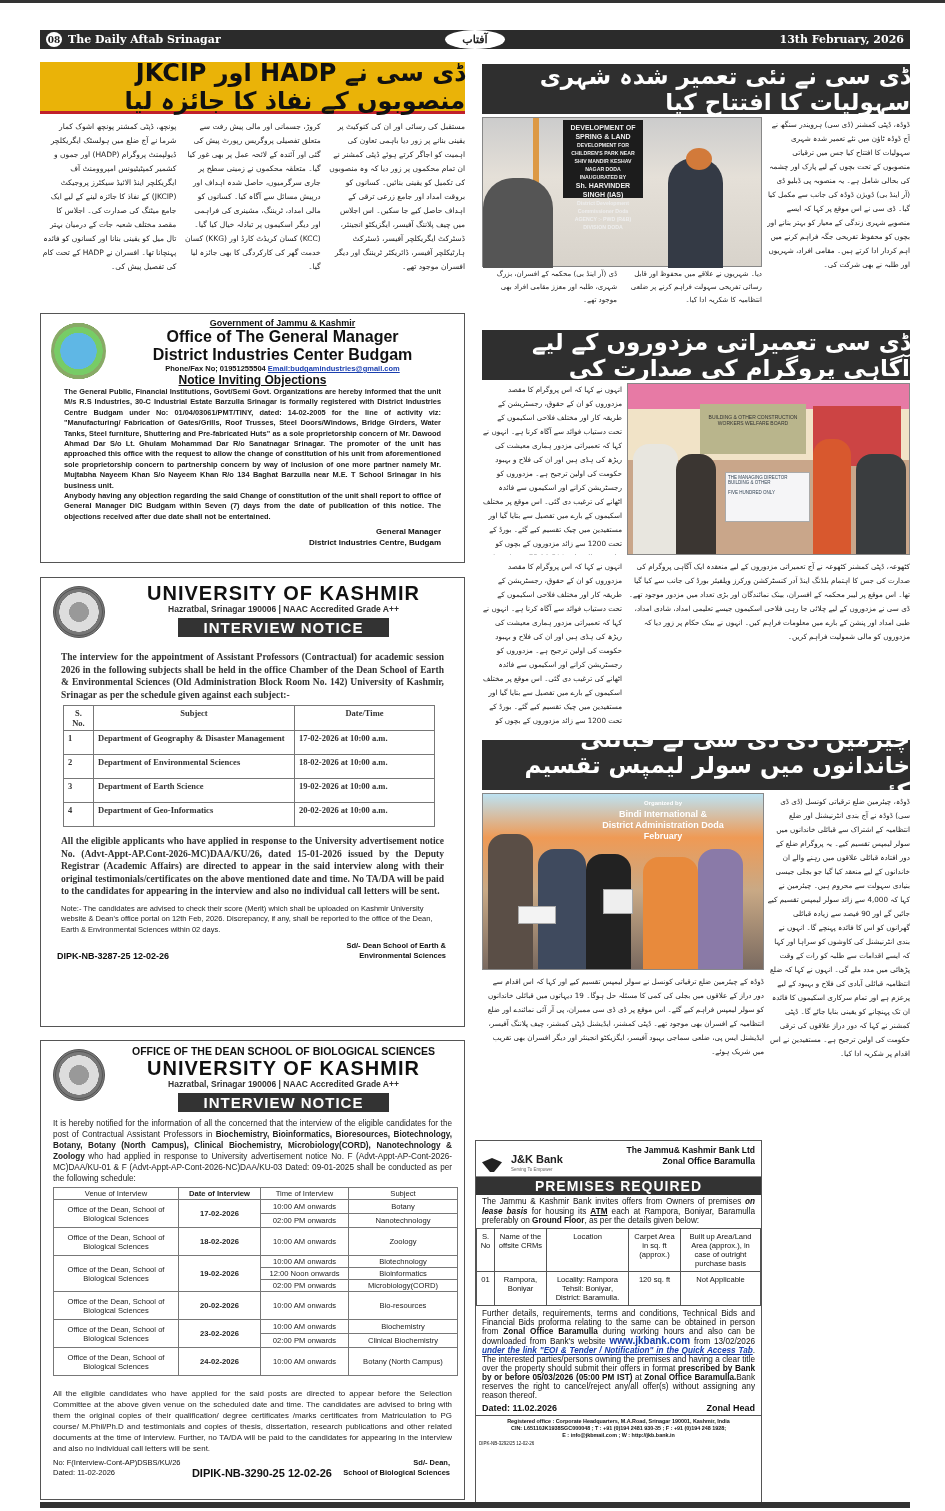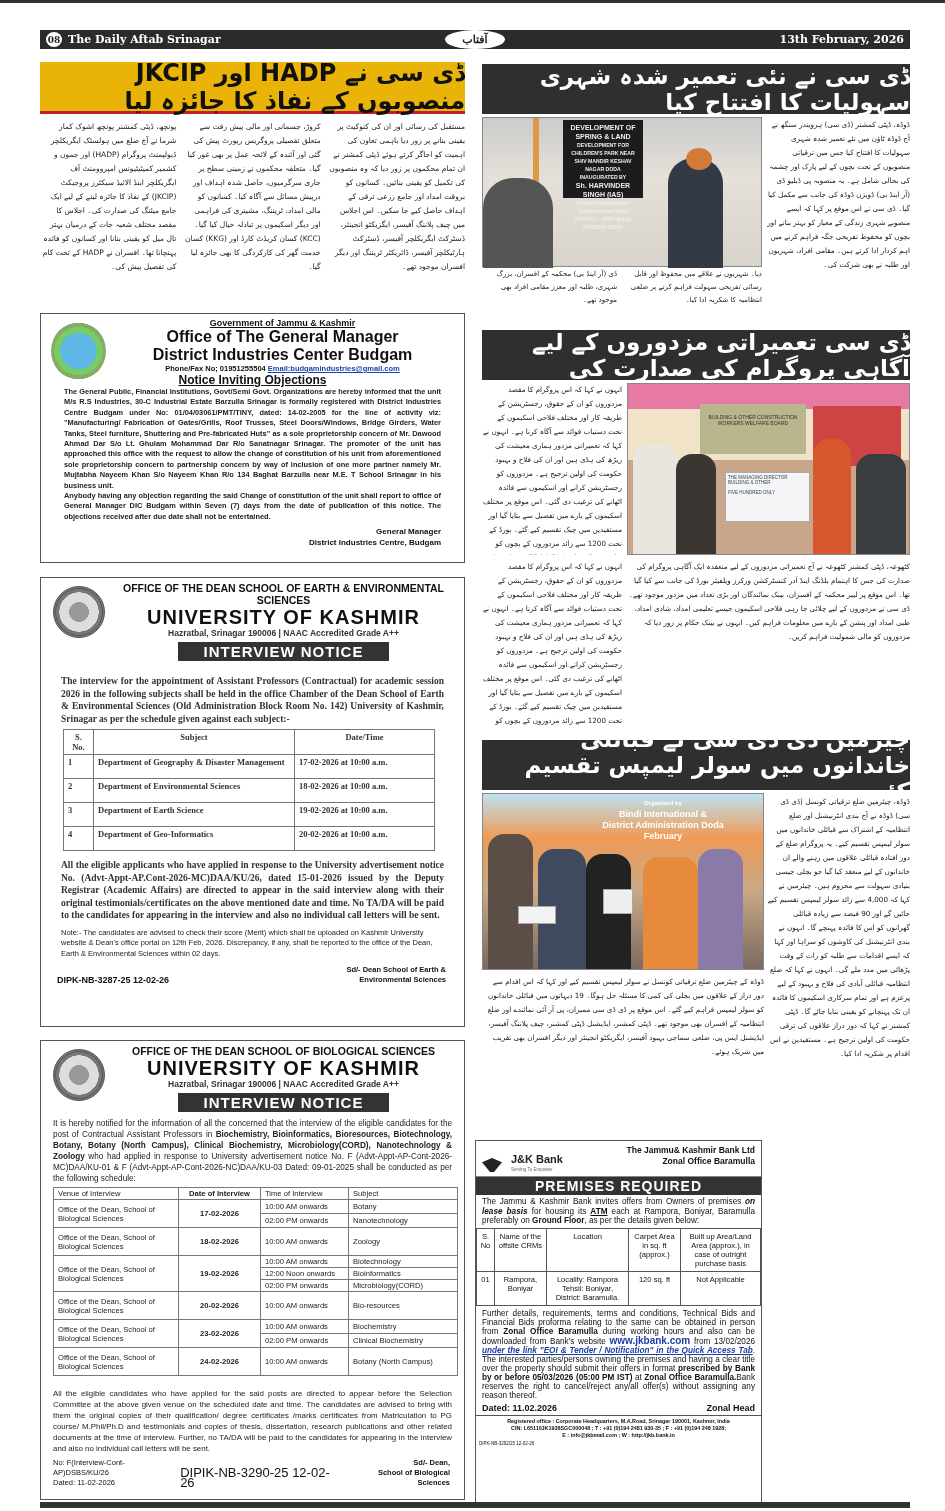--- a/index.html
+++ b/index.html
@@ -36,26 +36,26 @@
 .t2{margin:2px 14px 0 14px;width:372px;font-family:"Liberation Serif",serif;font-size:8.5px;font-weight:bold;color:#333}
 .t2 td,.t2 th{border:1px solid #777;padding:2px 4px;vertical-align:top;text-align:left}
 .t2 th{text-align:center}
 .ad2 .note{font-size:7.5px;line-height:10.5px;margin:6px 12px 0 12px;color:#222}
 .ad2 .foot{display:flex;justify-content:space-between;align-items:flex-end;margin:6px 10px 0 8px}
 .ad2 .dipk{font-size:9px;font-weight:bold}
 .ad2 .sd{font-size:7.5px;font-weight:bold;text-align:right;line-height:10px}
 .ad3{left:40px;top:1040px;width:425px;height:460px}
 .ad3 .body{font-size:8.2px;line-height:11px;color:#222;text-align:justify;margin:6px 4px 3px 4px}
 .t3{margin:0 4px;width:405px;font-size:7.6px;color:#222}
-.t3 td,.t3 th{border:1px solid #777;padding:1px 4px;vertical-align:middle;text-align:left;font-weight:normal}
+.t3 td,.t3 th{border:1px solid #777;padding:1px 4px;vertical-align:middle;text-align:center;font-weight:normal}
 .t3 td.dt{text-align:center;font-weight:bold}
 .t3 th.dt{font-weight:bold;text-align:center}
 .ad3 .body2{font-size:7.9px;line-height:11px;color:#222;text-align:justify;margin:12px 4px 4px 4px}
 .ad3 .foot{display:flex;justify-content:space-between;align-items:flex-end;margin:0 6px 0 4px;font-size:7.5px;line-height:10px}
-.ad3 .dipk{font-size:13px;font-weight:normal;align-self:flex-end}
+.ad3 .dipk{font-size:11px;font-weight:bold;align-self:flex-end}
 .rhead{position:absolute;left:482px;width:428px;height:50px;background:#2f2f2f;color:#fff;font-size:23px;font-weight:bold;display:flex;align-items:center;justify-content:center}
 .photo{position:absolute;border:1px solid #888}
 .ph1{left:482px;top:117px;width:280px;height:150px;background:linear-gradient(180deg,#ccc 0%,#e5e0d8 40%,#d8d3cb 100%)}
 .ph1 .plaque{position:absolute;left:80px;top:2px;width:80px;height:78px;background:#1c1c1c;color:#eee;font-size:5.2px;font-weight:bold;text-align:center;padding:3px 2px;line-height:8px}
 .ph1 .plaque .b{font-size:7px;line-height:9px}
 .ph1 .p1{position:absolute;left:0;top:60px;width:70px;height:90px;background:#555;border-radius:30px 30px 0 0}
 .ph1 .p2{position:absolute;left:185px;top:40px;width:55px;height:110px;background:#343a45;border-radius:25px 25px 0 0}
 .ph1 .turban{position:absolute;left:203px;top:30px;width:26px;height:22px;background:#d27a3a;border-radius:50%}
 .ph1 .garland{position:absolute;left:50px;top:0;width:6px;height:85px;background:#d94;}
 .ph2{left:627px;top:383px;width:283px;height:172px;background:linear-gradient(180deg,#e77aa5 0 15%,#f1e3c7 15% 45%,#c9a68a 45% 100%)}
@@ -121,21 +121,20 @@
   <p>Anybody having any objection regarding the said Change of constitution of the unit shall report to office of General Manager DIC Budgam within Seven (7) days from the date of publication of this notice. The objections received after due date shall not be entertained.</p>
   <div class="sig">
     <div>General Manager</div>
     <div>District Industries Centre, Budgam</div>
   </div>
 </section>
 
 <section class="ad ad2 ku">
   <div class="seal"></div>
   <div class="hd">
-    <div class="off">OFFICE OF THE DEAN SCHOOL OF EARTH &amp; ENVIRONMENTAL SCIENCES</div>
     <div class="uni">UNIVERSITY OF KASHMIR</div>
     <div class="addr">Hazratbal, Srinagar 190006   |  NAAC Accredited Grade A++</div>
     <div class="inb">INTERVIEW NOTICE</div>
   </div>
   <div class="body">The interview for the appointment of Assistant Professors (Contractual) for academic session 2026 in the following subjects shall be held in the office Chamber of the Dean School of Earth &amp; Environmental Sciences (Old Administration Block Room No. 142) University of Kashmir, Srinagar as per the schedule given against each subject:-</div>
   <table class="t2">
     <thead>
         <tr>
       <th style="width:30px">S. No.</th>
       <th>Subject</th>

